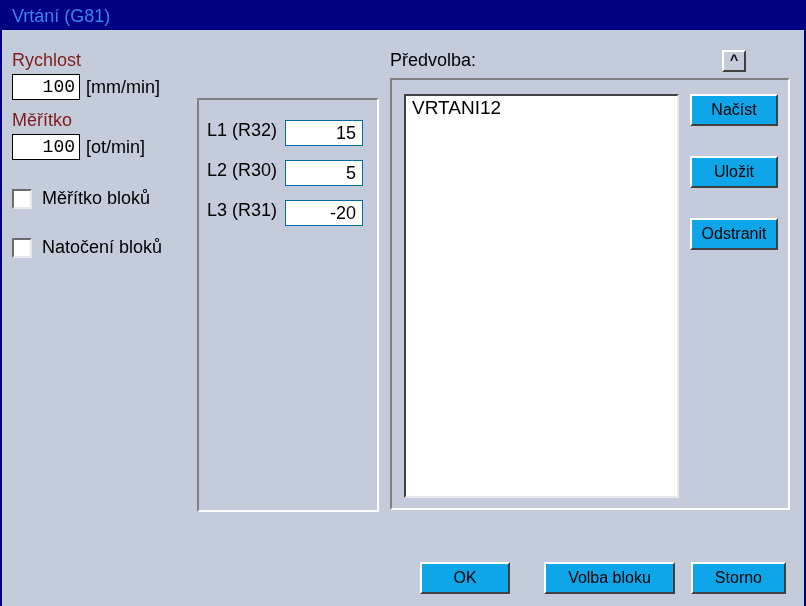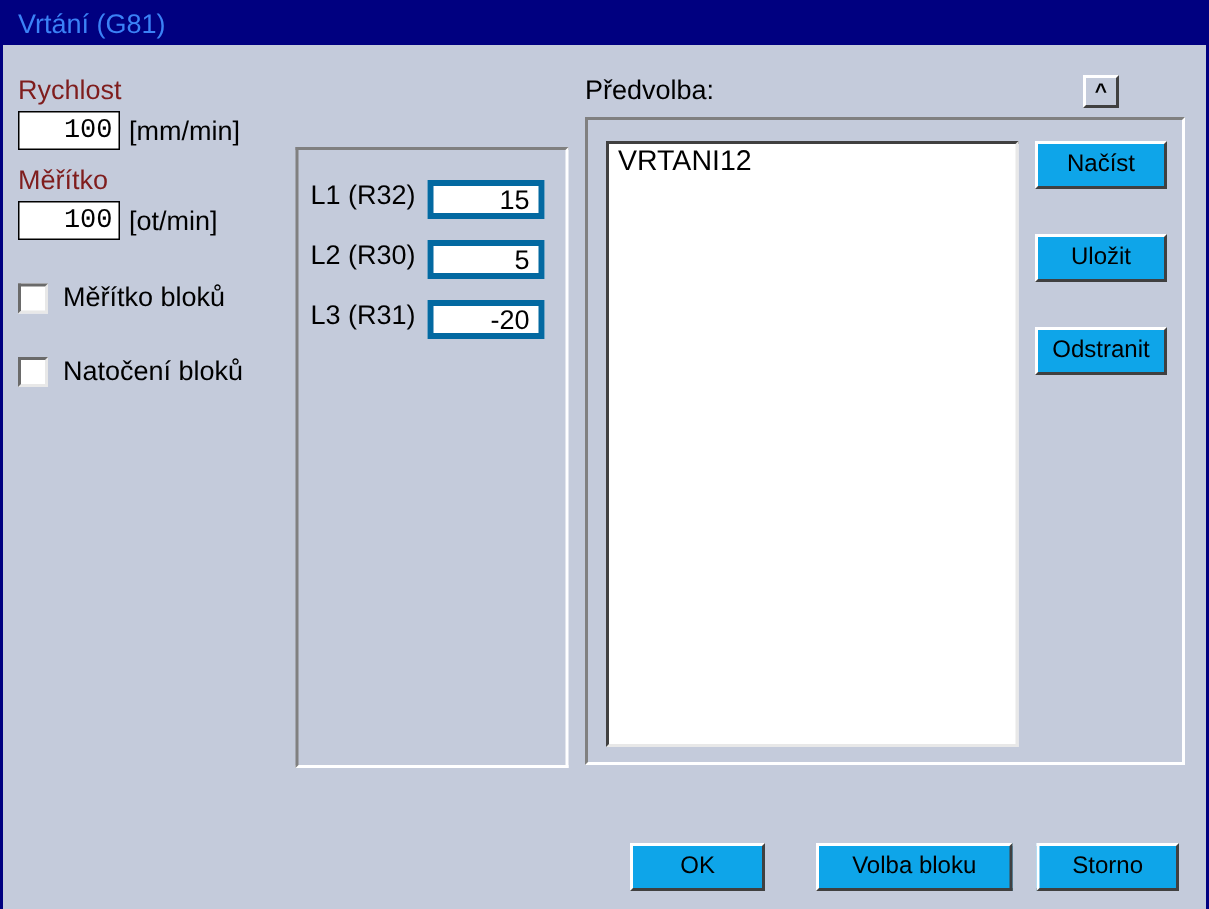--- a/index.html
+++ b/index.html
@@ -104,21 +104,21 @@
       margin-bottom: 14px;
       justify-content: flex-start;
     }
     .l-label {
       font-size: 18px;
       width: 78px;
     }
     .l-input {
       width: 78px;
       height: 26px;
-      border: 4px solid #0369a1;
+      border: 1px solid #0369a1;
       background: #fff;
       font-size: 18px;
       text-align: right;
       padding-right: 6px;
       outline: none;
     }
     .panel-right-container {
       position: absolute;
       left: 388px;
       top: 20px;

